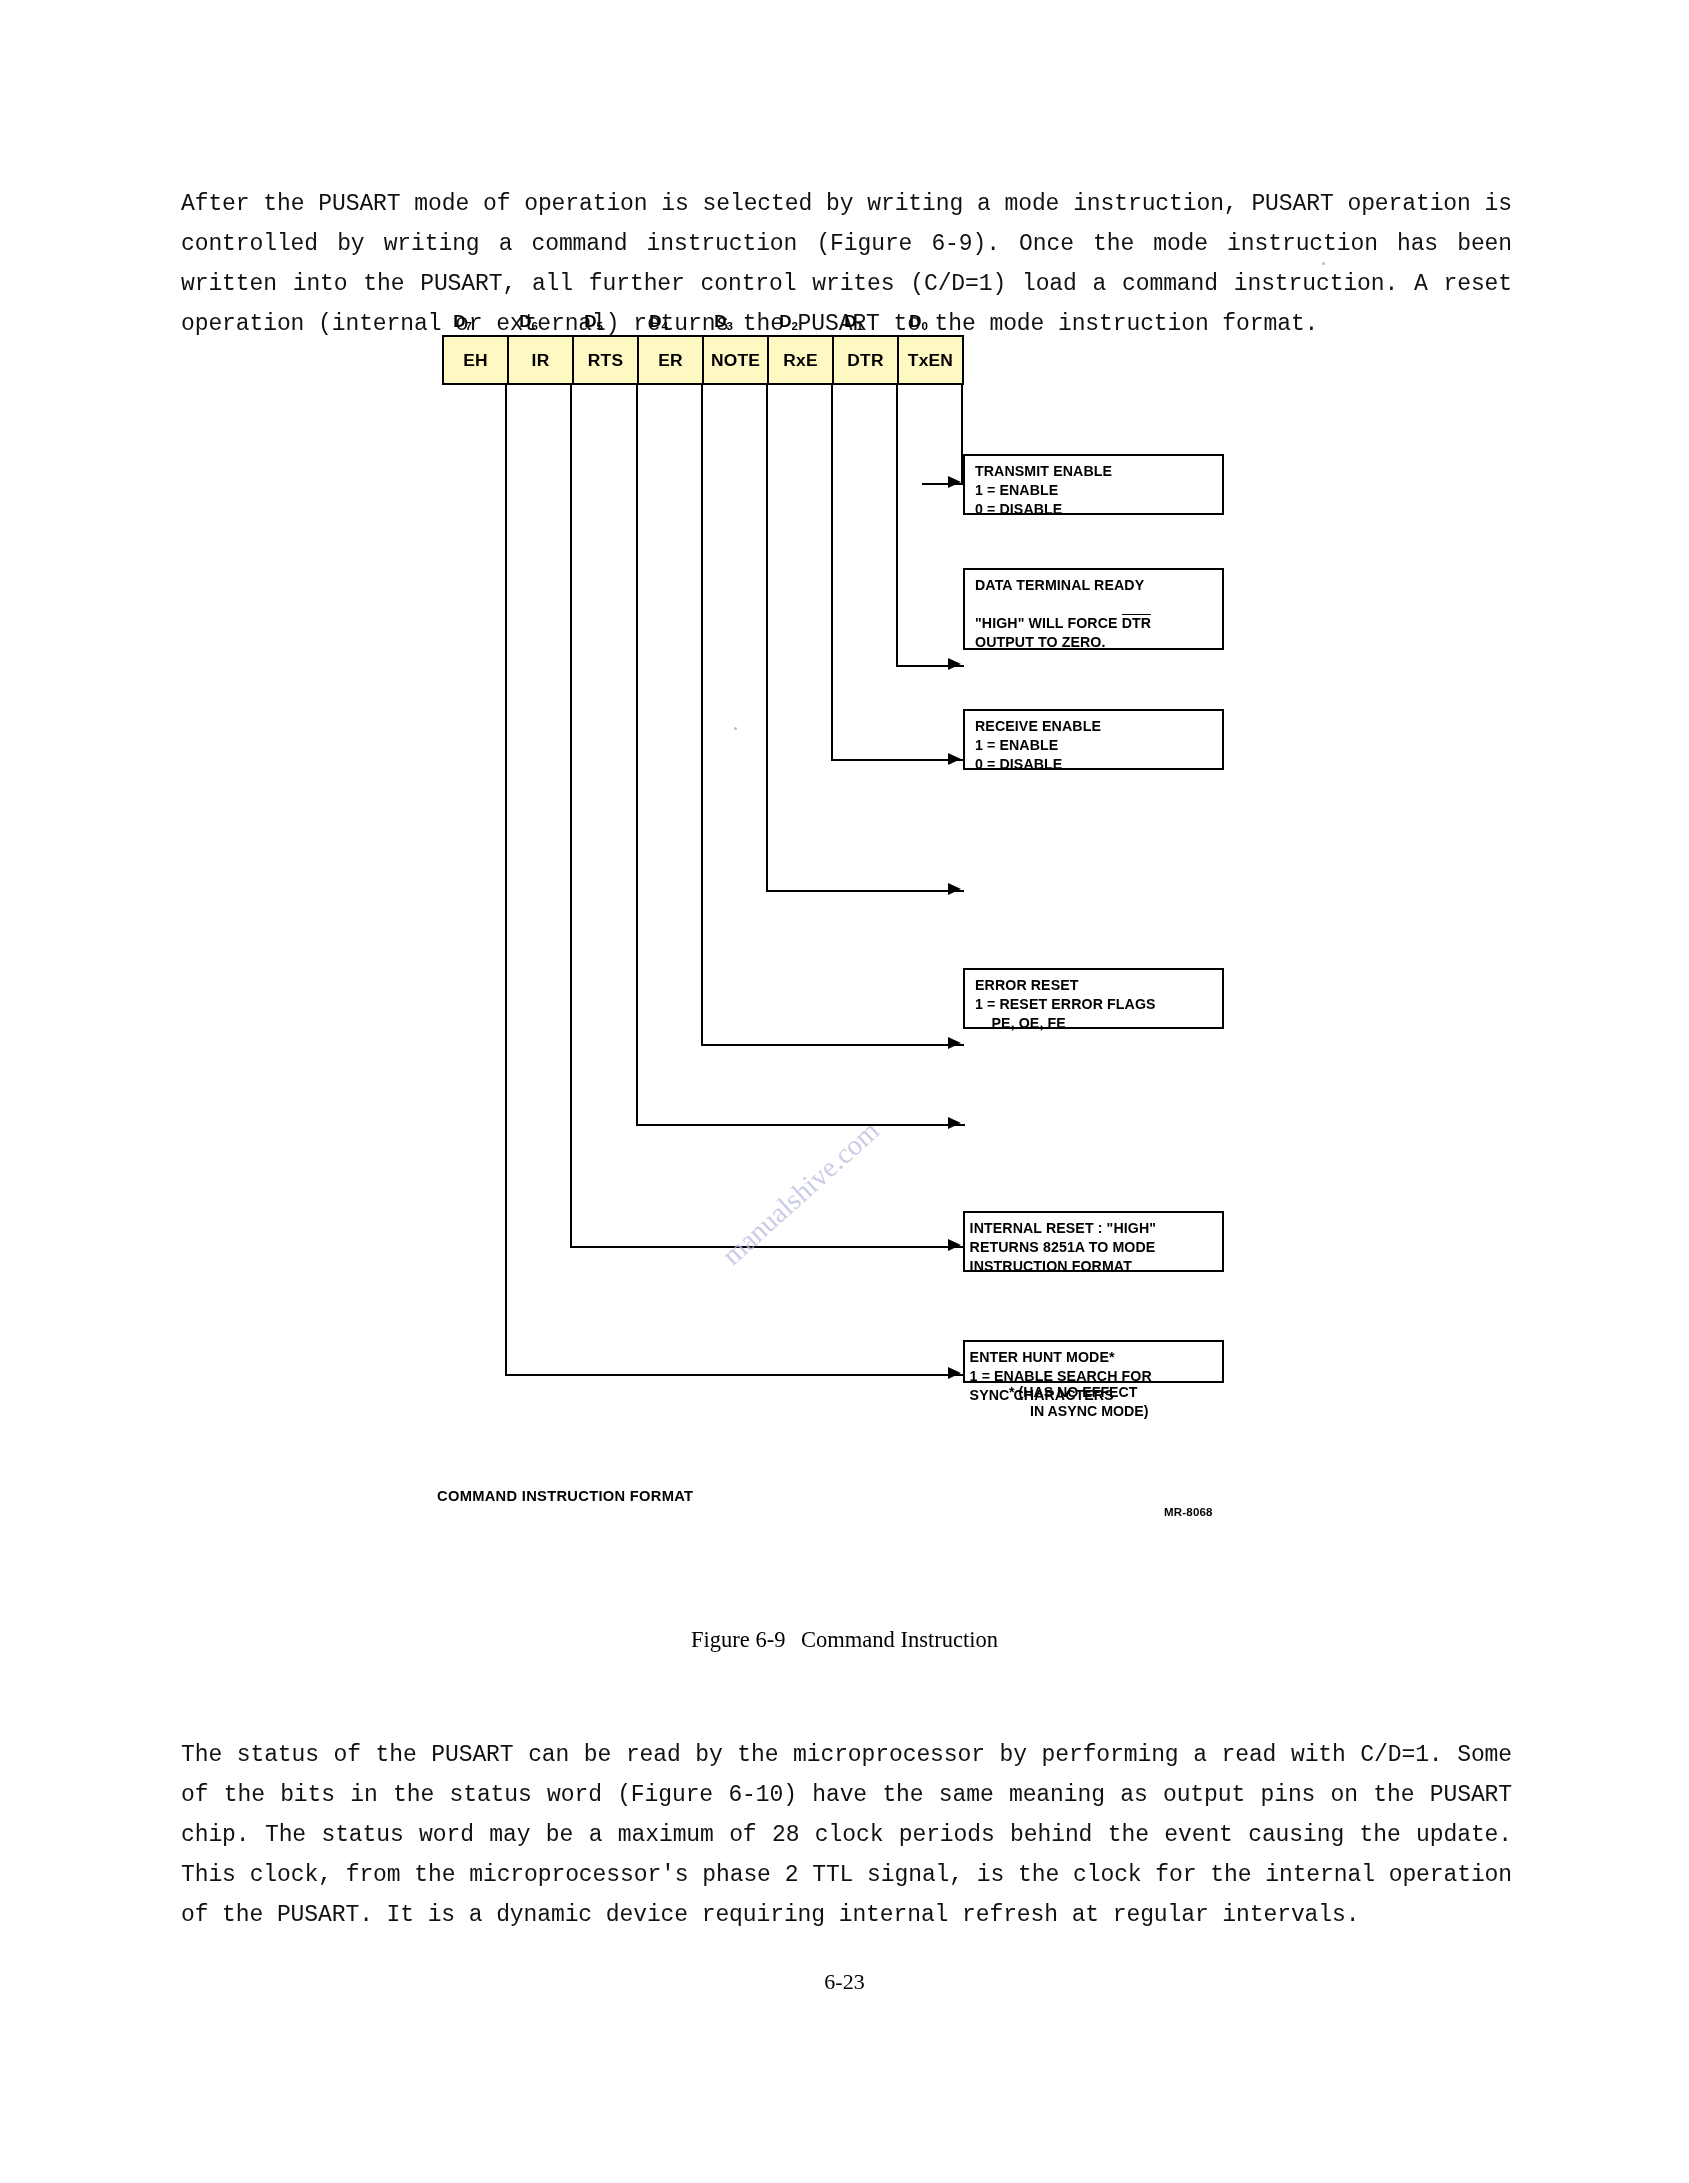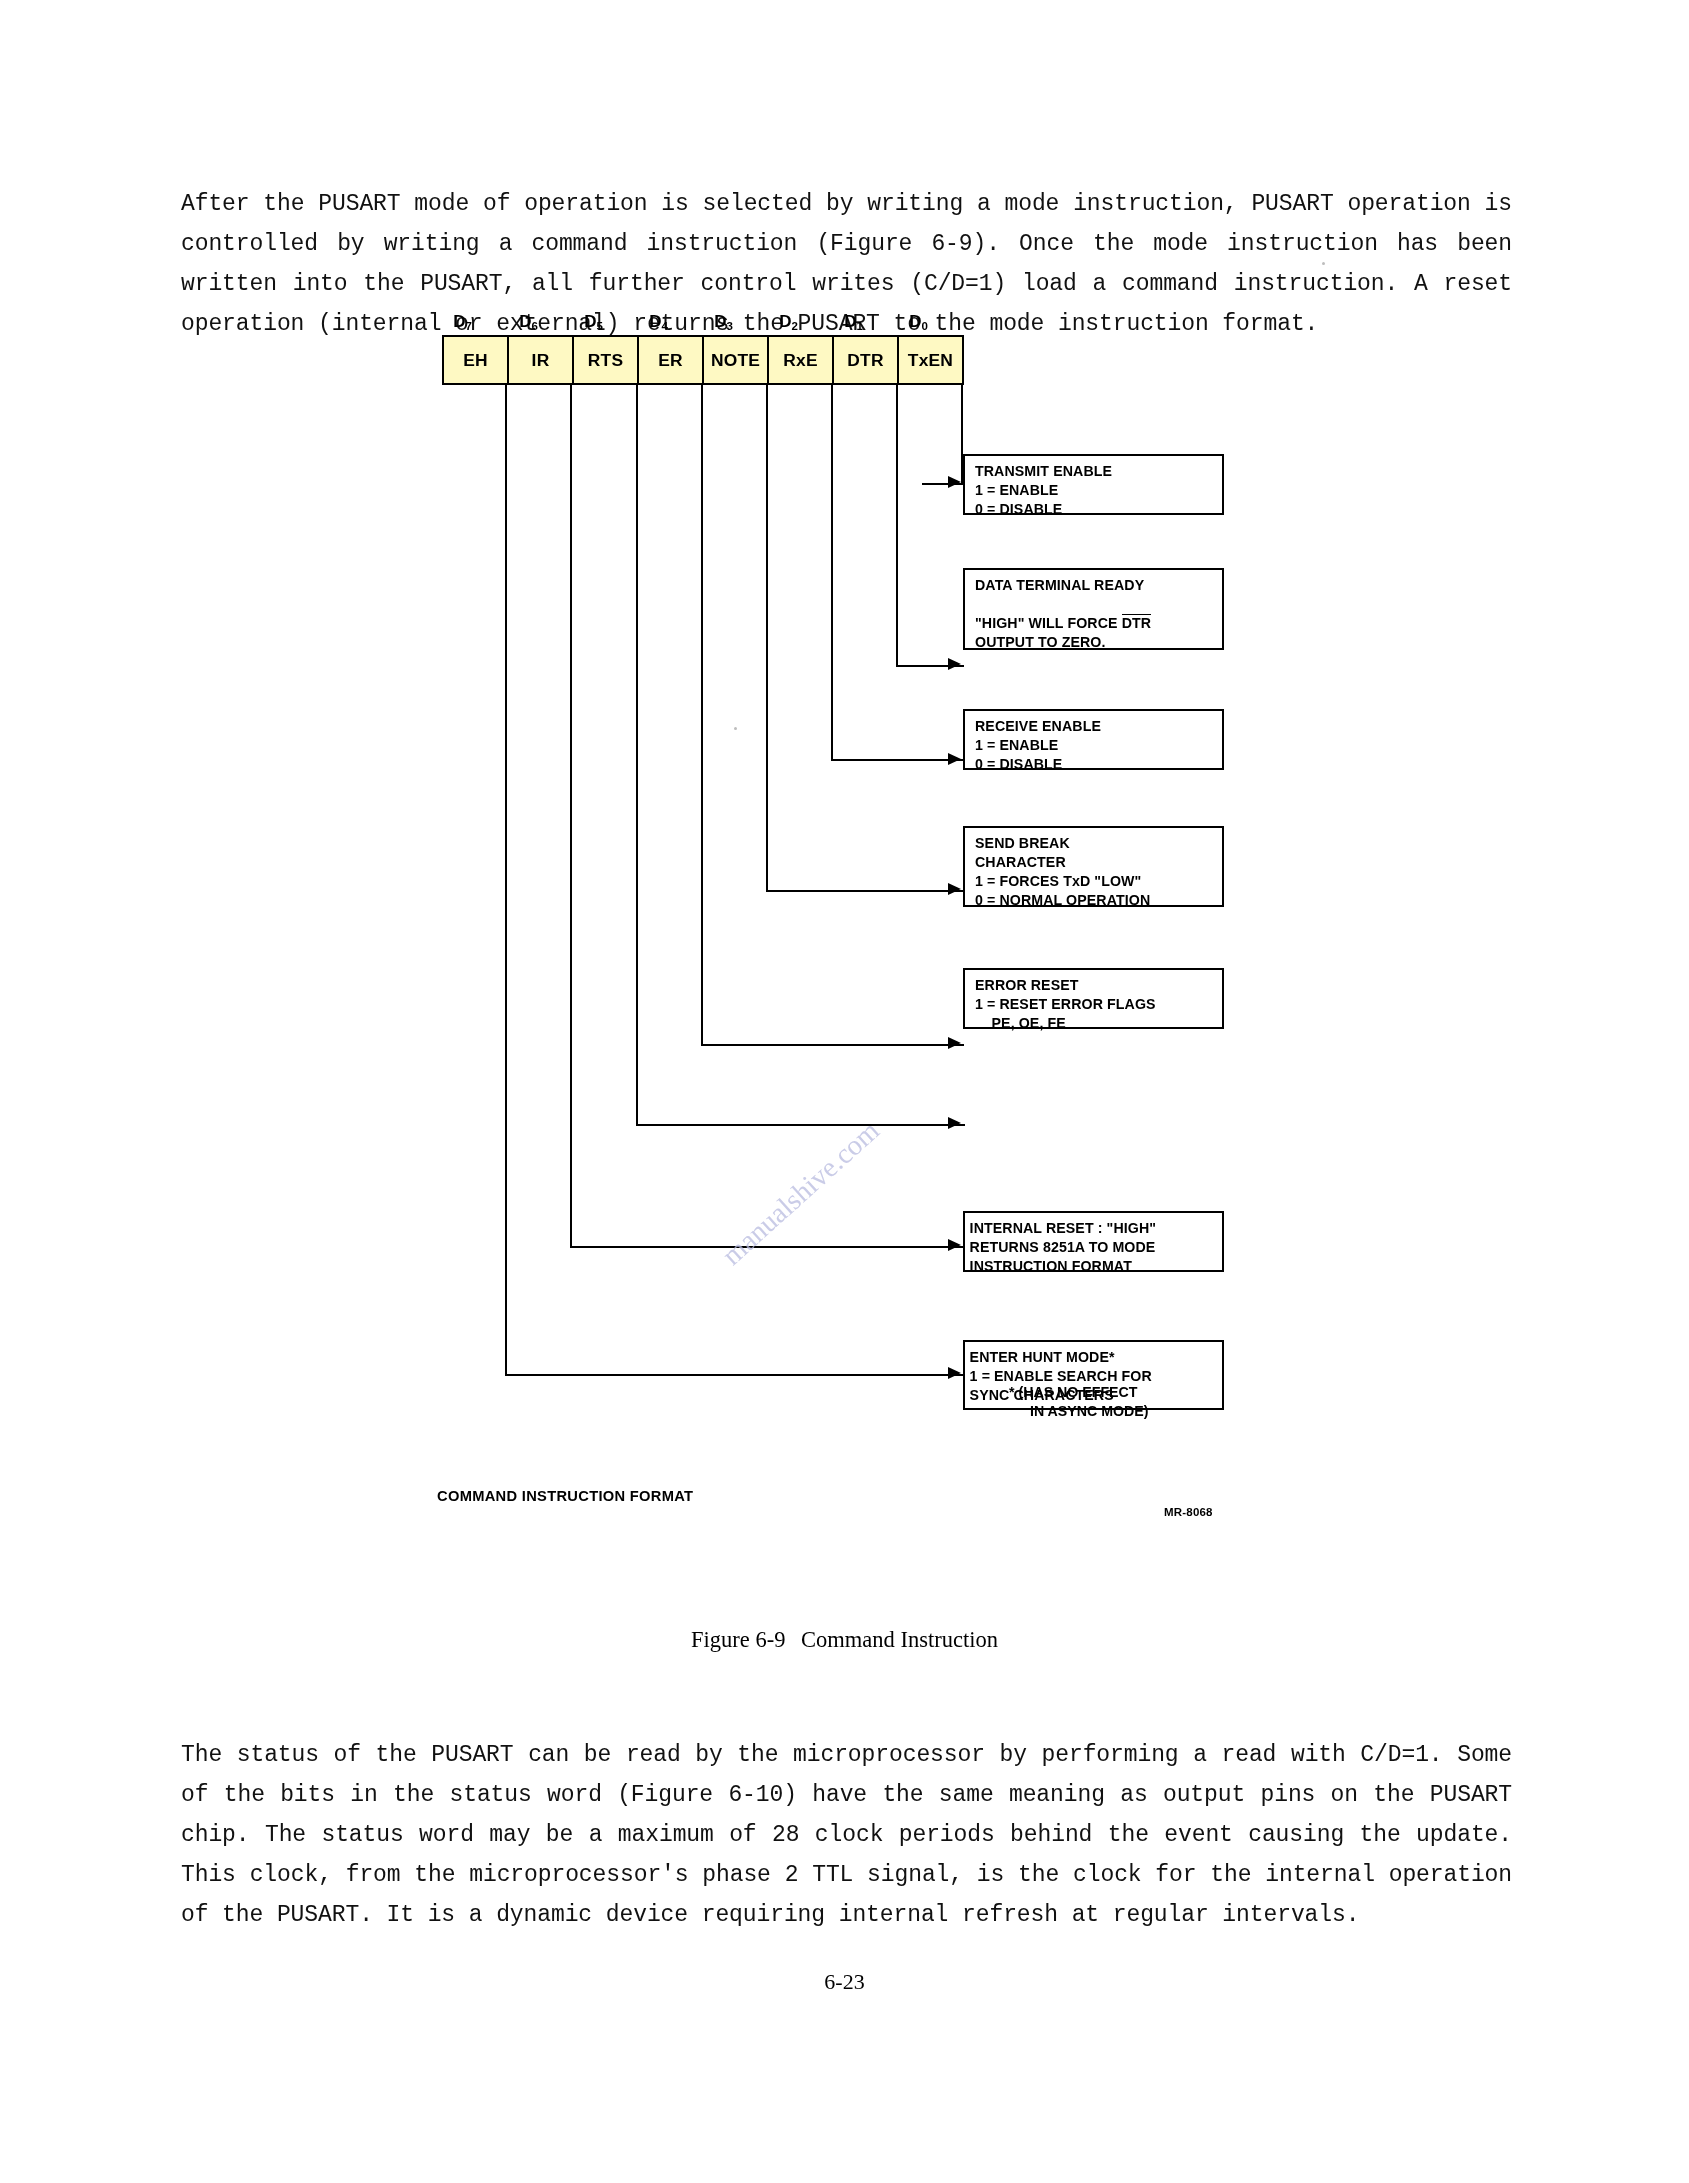--- a/index.html
+++ b/index.html
@@ -200,41 +200,35 @@
     <div class="ln">"HIGH" WILL FORCE <span class="ovl">DTR</span></div>
     <div class="ln">OUTPUT TO ZERO.</div>
   </div>
 
   <div class="desc-box" style="top:397px; height:61px;">
     <div class="ln">RECEIVE ENABLE</div>
     <div class="ln">1 = ENABLE</div>
     <div class="ln">0 = DISABLE</div>
   </div>
 
-  <div class="desc-box" style="top:514px; height:81px;">
-    <div class="ln">SEND BREAK</div>
-    <div class="ln">CHARACTER</div>
-    <div class="ln">1 = FORCES TxD "LOW"</div>
-    <div class="ln">0 = NORMAL OPERATION</div>
-  </div>
 
   <div class="desc-box" style="top:656px; height:61px;">
     <div class="ln">ERROR RESET</div>
     <div class="ln">1 = RESET ERROR FLAGS</div>
     <div class="ln ind">PE, OE, FE</div>
   </div>
 
 
   <div class="desc-box" style="top:899px; height:61px; padding-left:4.6px;">
     <div class="ln">INTERNAL RESET : "HIGH"</div>
     <div class="ln">RETURNS 8251A TO MODE</div>
     <div class="ln">INSTRUCTION FORMAT</div>
   </div>
 
-  <div class="desc-box" style="top:1028px; height:70px; padding-left:4.6px;">
+  <div class="desc-box" style="top:1028px; height:43px; padding-left:4.6px;">
     <div class="ln">ENTER HUNT MODE*</div>
     <div class="ln">1 = ENABLE SEARCH FOR</div>
     <div class="ln">SYNC CHARACTERS</div>
   </div>
 
   <div class="fig-note" id="asterisk-note">
     <div>* (HAS NO EFFECT</div>
     <div class="l2">IN ASYNC MODE)</div>
   </div>
 

